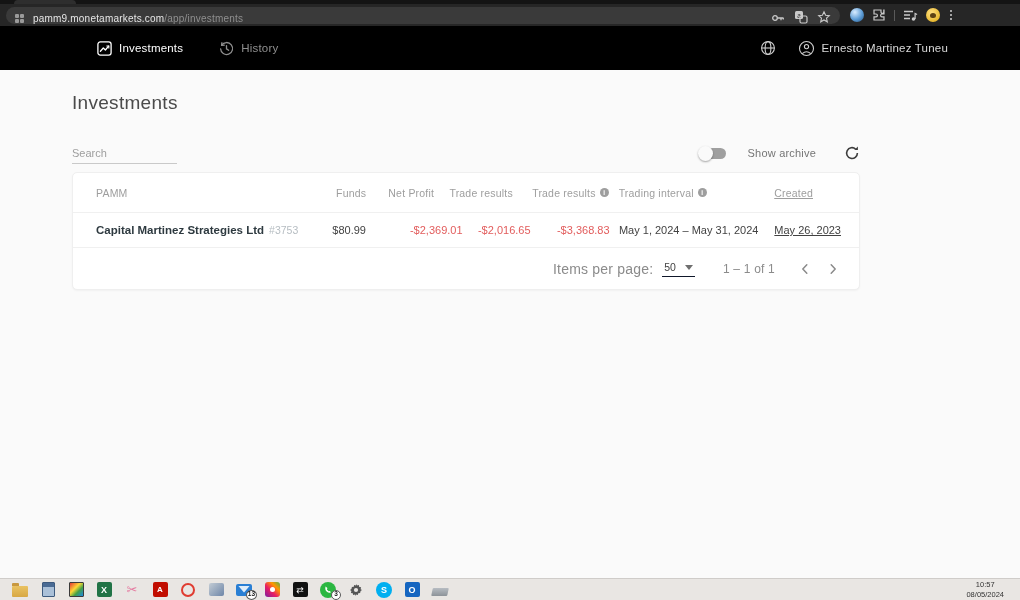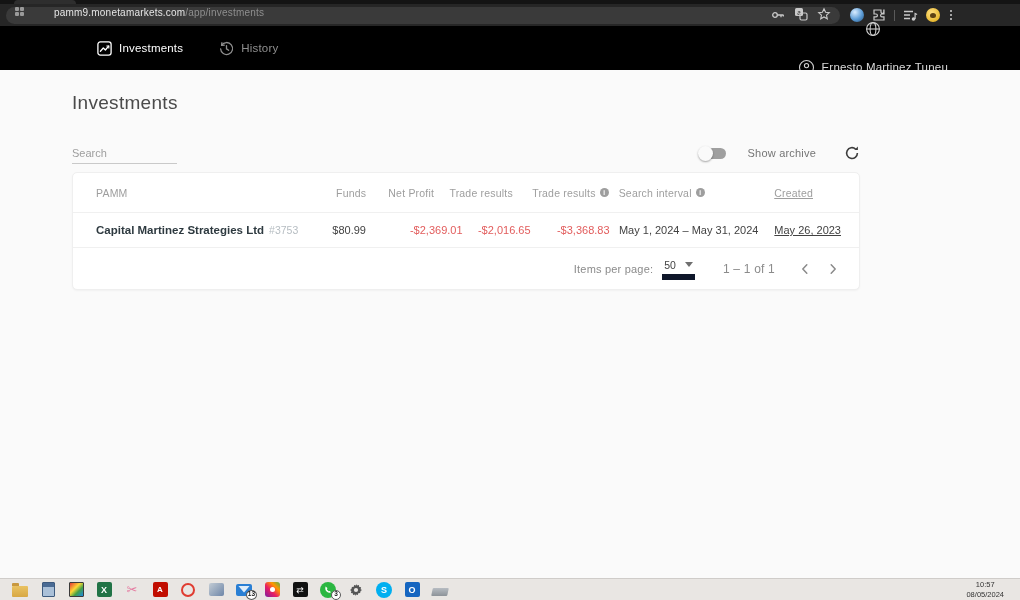--- a/index.html
+++ b/index.html
@@ -5,42 +5,42 @@
   * { margin:0; padding:0; box-sizing:border-box; }
   html,body { width:1020px; height:600px; overflow:hidden; background:#fafafa;
     font-family:"Liberation Sans", sans-serif; }
   .screen { position:relative; width:1020px; height:600px; }
 
   
   .chrome { position:absolute; top:0; left:0; width:100%; height:26px; background:#1b1b1b; }
   .chrome-top { position:absolute; top:0; left:0; width:100%; height:4px; background:#141414; }
   .tab-hint { position:absolute; top:0; left:14px; width:62px; height:4px; background:#2e2e2e; border-radius:4px 4px 0 0; }
   .chrome-toolbar { position:absolute; top:4px; left:0; width:100%; height:22px; background:#262626; display:flex; align-items:center; padding:0 6px; }
-  .url-pill { flex:0 0 auto; width:834px; height:17px; background:#3a3a3a; border-radius:9px; display:flex; align-items:flex-start; padding:0 9px;gap:21px; }
+  .url-pill { flex:0 0 auto; width:834px; height:17px; background:#3a3a3a; border-radius:9px; display:flex; align-items:flex-end; padding:0 9px; }
   .grid-icon { width:10px; height:10px; display:grid; grid-template-columns:4px 4px; grid-template-rows:4px 4px; gap:1px; margin-right:8px; }
   .grid-icon span { background:#9a9a9a; border-radius:1px; }
   .url-text { font-size:10px; color:#e6e6e6; white-space:nowrap; letter-spacing:.2px; }
   .url-path { color:#8f8f8f; }
   .pill-actions { margin-left:auto; display:flex; align-items:center; gap:9px; }
   .chrome-actions { display:flex; align-items:center; gap:8px; margin-left:10px; }
   .sphere { width:14px; height:14px; border-radius:50%; background:radial-gradient(circle at 35% 30%, #d8ecff, #5b9bd5 55%, #27527e); }
   .avatar-y { position:relative; width:14px; height:14px; border-radius:50%; background:radial-gradient(circle at 40% 35%, #ffe082, #e8b931 70%, #c99b1d); }
   .avatar-y::after { content:''; position:absolute; left:4px; top:5px; width:6px; height:5px; border-radius:50% 50% 40% 40%; background:#5d4214; }
   .vsep { width:1px; height:11px; background:#5a5a5a; }
   .dots { display:flex; flex-direction:column; gap:2px; padding:2px; }
   .dots i { width:2px; height:2px; border-radius:50%; background:#cfcfcf; }
 
   
   .navbar { position:absolute; top:26px; left:0; width:100%; height:44px; background:#000;
     display:flex; align-items:center; padding:0 72px 0 97px; }
   .nav-tab { display:flex; align-items:center; gap:7px; margin-right:36px; cursor:pointer; }
   .nav-tab .lbl { font-size:11.5px; letter-spacing:.2px; }
   .nav-tab.active .lbl { color:#ffffff; }
   .nav-tab.inactive .lbl { color:#8f8f8f; }
-  .nav-right { margin-left:auto; display:flex; align-items:center; gap:22px;flex-direction:column; }
+  .nav-right { margin-left:auto; display:flex; align-items:center; gap:22px; }
   .user-chip { display:flex; align-items:center; gap:7px; }
   .user-chip .name { font-size:11.5px; color:#d9d9d9; letter-spacing:.2px; }
 
   
   .content { position:absolute; top:70px; left:0; width:100%; height:508px; background:#fafafa; }
   .page-title { position:absolute; left:72px; top:22px; font-size:19px; font-weight:500; color:#4a4a4a; letter-spacing:.3px; }
   .register-btn { position:absolute; top:26px; right:160px; height:23px; display:flex; align-items:center; gap:6px;
     background:#fff; border:1px solid #dcdcdc; border-radius:4px; padding:0 11px; cursor:pointer;
     font-size:10.5px; color:#3f3f3f; letter-spacing:.2px; box-shadow:0 1px 1px rgba(0,0,0,.03); }
   .search-wrap { position:absolute; left:72px; top:73px; width:105px; }
@@ -71,22 +71,22 @@
   .c7 { width:85px;  padding-left:0; text-align:left;text-decoration:underline; }
   .th { font-size:10.5px; color:#9e9e9e; font-weight:400; letter-spacing:.2px; }
   .th-flex { display:inline-flex; align-items:center; gap:4px; }
   .info-dot { width:9px; height:9px; border-radius:50%; background:#9e9e9e; color:#fff;
     font-size:6.5px; font-weight:700; display:inline-flex; align-items:center; justify-content:center; font-style:normal; }
   .pamm-name { font-size:11.5px; font-weight:700; color:#2e3a40; }
   .pamm-id { font-size:10.5px; color:#b6bdc2; margin-left:5px; font-weight:400; }
   .neg { color:#e25c5c;padding-left:44px; }
 
   .pagination { height:42px; display:flex; align-items:center; justify-content:flex-end; padding-right:18px; }
-  .pp-label { font-size:11px; color:#8b8b8b; letter-spacing:.2px; }
-  .pp-select { display:flex; align-items:center; gap:9px; margin-left:9px; border-bottom:6px solid #0f172a; padding:0 2px 3px 2px; cursor:pointer; }
+  .pp-label { font-size:14px; color:#8b8b8b; letter-spacing:.2px; }
+  .pp-select { display:flex; align-items:center; gap:9px; margin-left:9px; border-bottom:1px solid #0f172a; padding:0 2px 3px 2px; cursor:pointer; }
   .pp-value { font-size:10.5px; color:#424242; }
   .caret { width:0; height:0; border-left:4px solid transparent; border-right:4px solid transparent; border-top:5px solid #6f6f6f; }
   .pp-range { font-size:12px; color:#8b8b8b; margin-left:28px; letter-spacing:.2px; }
   .pager { display:flex; align-items:center; gap:12px; margin-left:22px; }
   .pager svg { cursor:pointer; }
 
   
   .taskbar { position:absolute; bottom:0; left:0; width:100%; height:22px; background:#e9e6e3;
     border-top:1px solid #cfccc9; display:flex; align-items:center; padding-left:6px; }
   .tb-item { position:relative; width:28px; height:22px; display:flex; align-items:center; justify-content:center; cursor:pointer; }
@@ -231,21 +231,21 @@
         <div class="cell c3 th">Net Profit</div>
         <div class="cell c4 th">Trade results</div>
         <div class="cell c5 th">
           <span class="th-flex">
               <span>Trade results</span>
               <i class="info-dot">i</i>
             </span>
         </div>
         <div class="cell c6 th">
           <span class="th-flex">
-              <span>Search interval</span>
+              <span>Trading interval</span>
               <i class="info-dot">i</i>
             </span>
         </div>
         <div class="cell c7 th">Created</div>
       </div>
 
       <div class="trow tbody-row">
         <div class="cell c1"><span class="pamm-name">Capital Martinez Strategies Ltd</span><span class="pamm-id">#3753</span></div>
         <div class="cell c2">$80.99</div>
         <div class="cell c3 neg">-$2,369.01</div>

